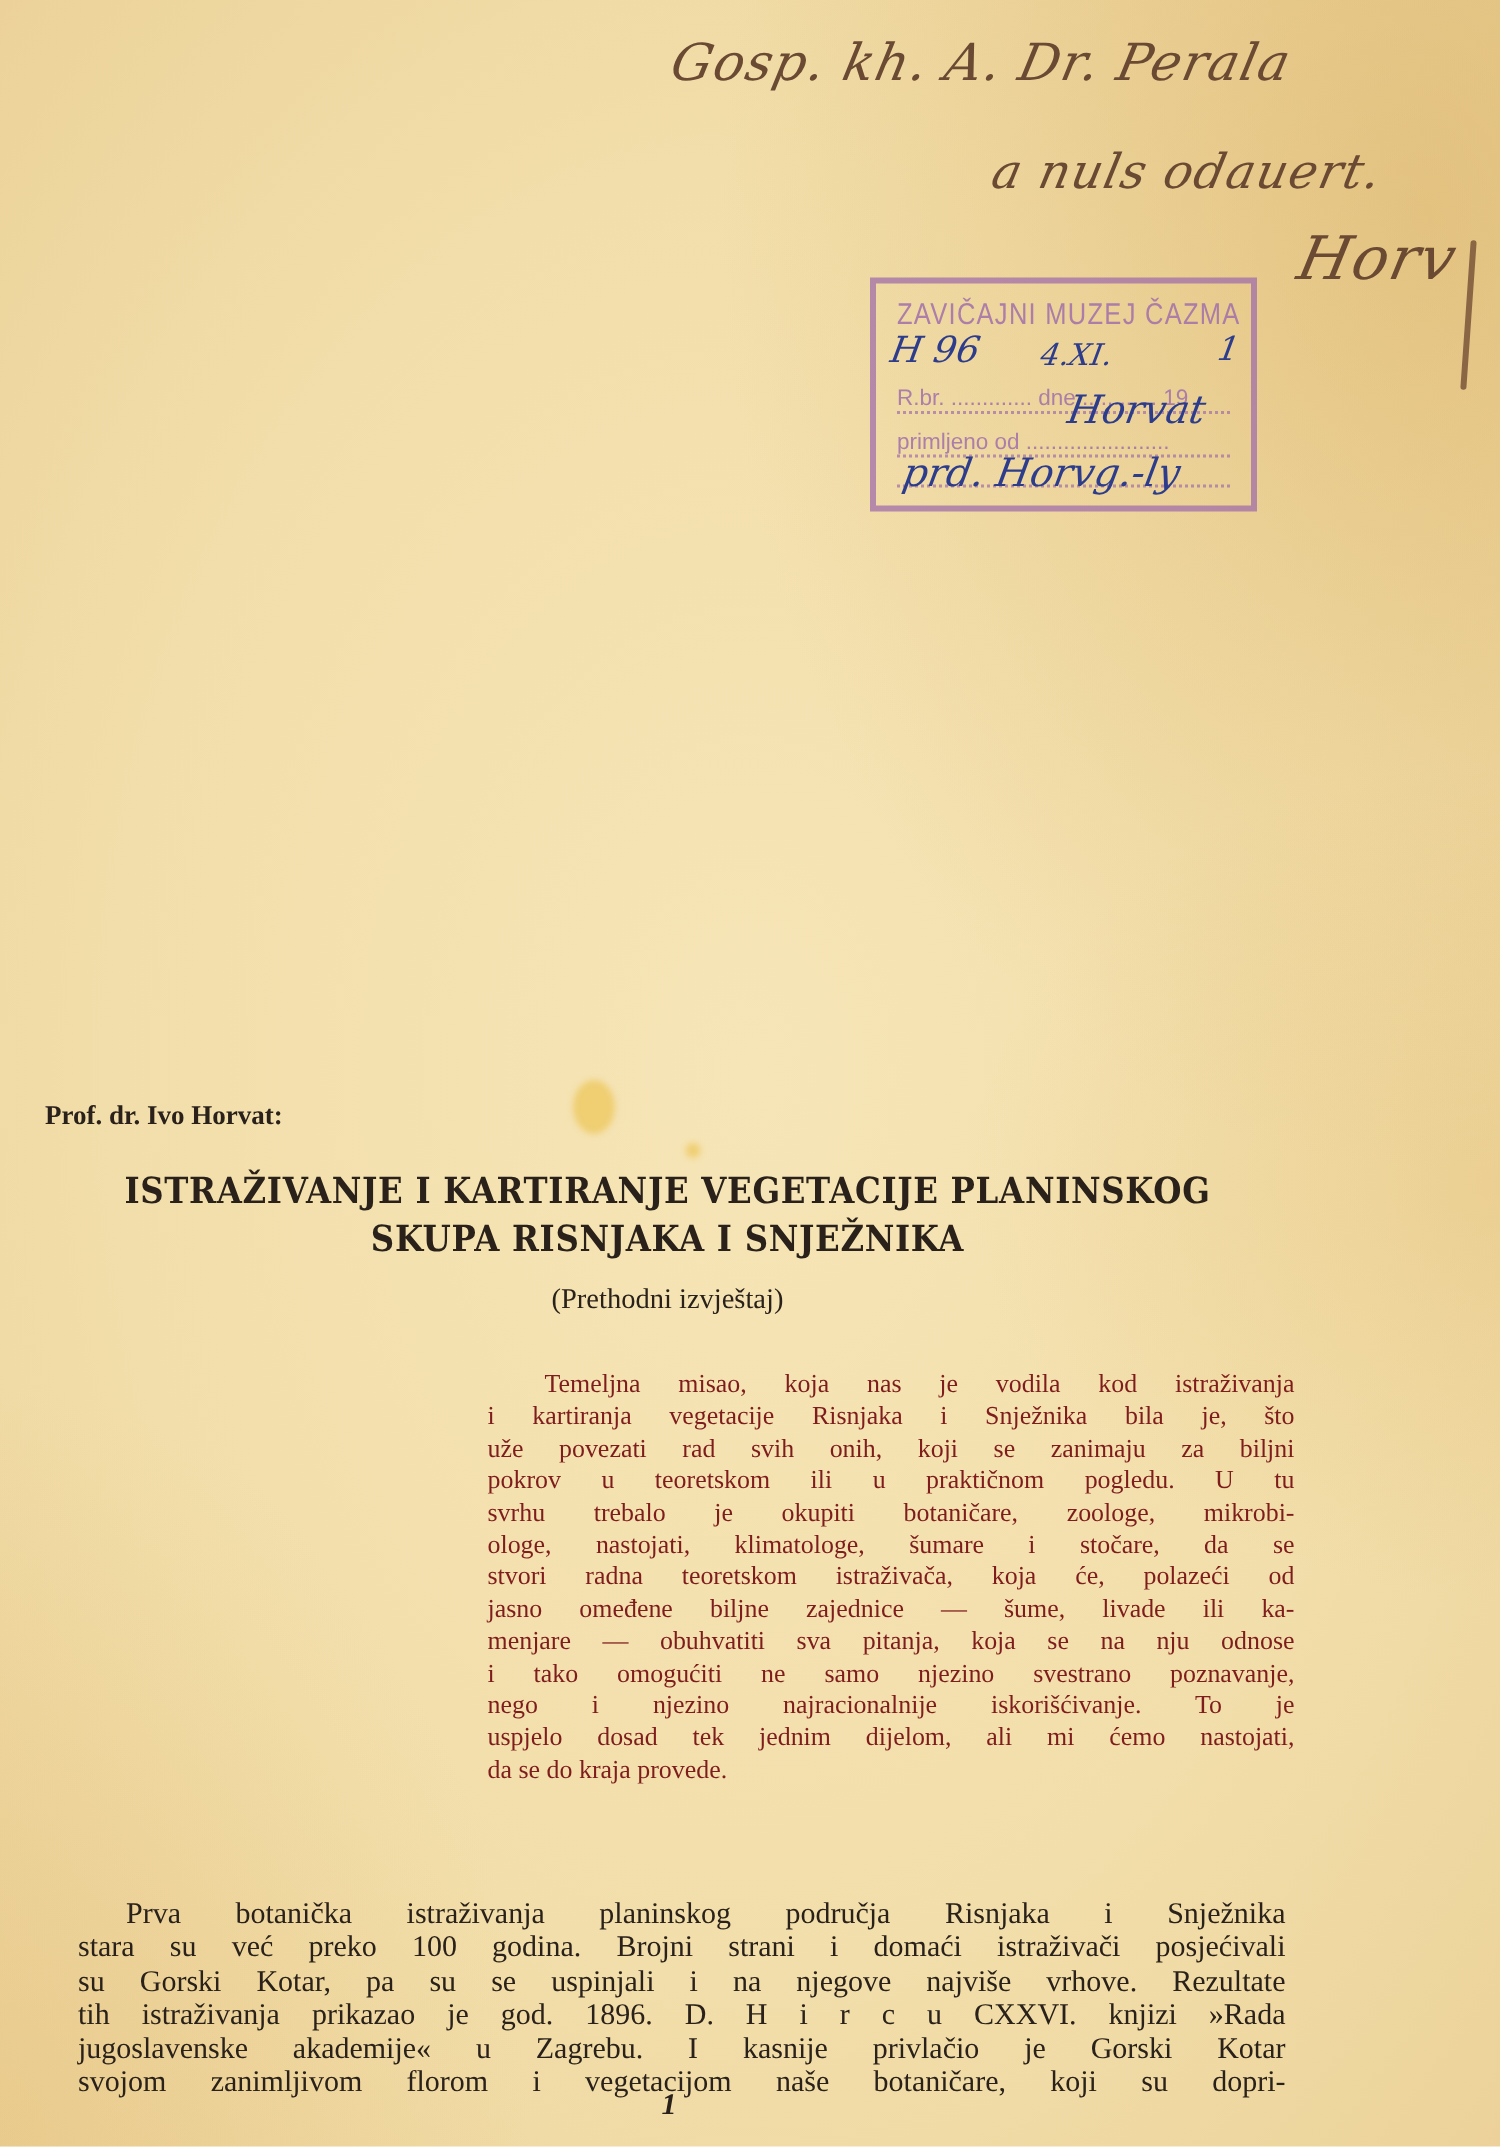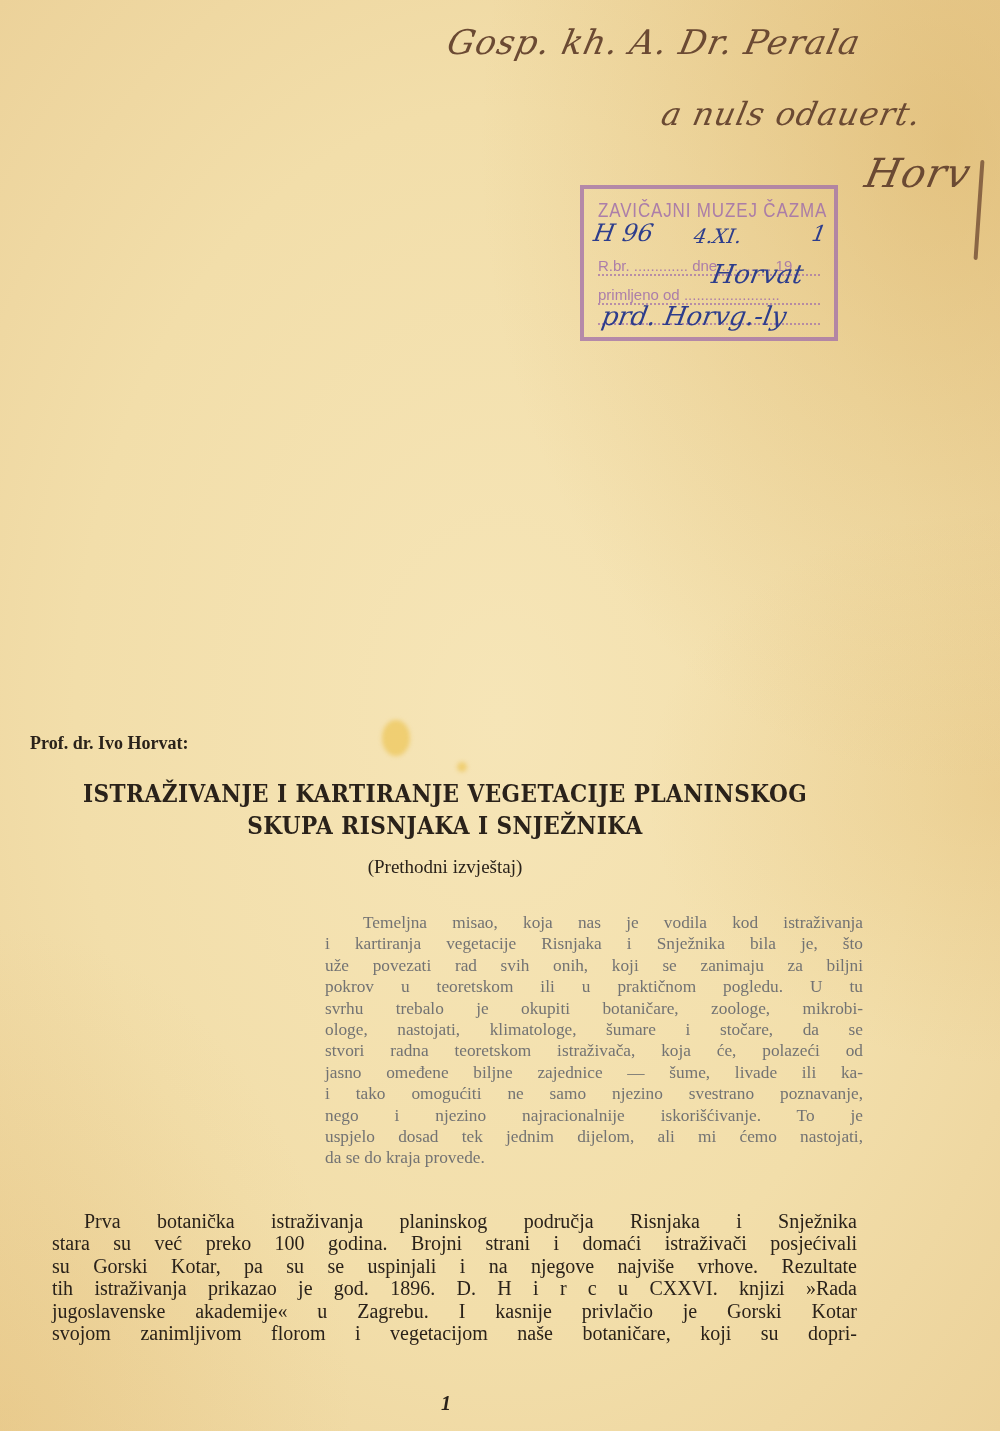--- a/index.html
+++ b/index.html
@@ -100,29 +100,29 @@
       text-align: center;
       font-size: 19px; font-weight: normal;
     }
 
     
     .abstract {
       position: absolute; left: 325px; top: 912px; width: 538px;
       font-size: 17.3px;
       line-height: 21.4px;
       text-align: justify;
-      color: #737373;
+      color: #7f1d1d;
     }
     .abstract .line { display: block; text-align: justify; text-align-last: justify; white-space: nowrap; }
     .abstract .line.first { padding-left: 38px; }
     .abstract .line.last { text-align-last: left; }
 
     
     .body-text {
-      position: absolute; left: 52px; top: 1210px; width: 805px;
+      position: absolute; left: 52px; top: 1265px; width: 805px;
       font-size: 20px;
       line-height: 22.4px;
       color: #2a221a;
     }
     .body-text .line { display: block; text-align: justify; text-align-last: justify; white-space: nowrap; }
     .body-text .line.first { padding-left: 32px; }
 
     .page-number {
       position: absolute; left: 441px; top: 1392px;
       font-size: 20px; font-weight: bold; font-style: italic;
@@ -169,20 +169,21 @@
 
   <div class="abstract">
     <span class="line first">Temeljna misao, koja nas je vodila kod istraživanja</span>
     <span class="line">i kartiranja vegetacije Risnjaka i Snježnika bila je, što</span>
     <span class="line">uže povezati rad svih onih, koji se zanimaju za biljni</span>
     <span class="line">pokrov u teoretskom ili u praktičnom pogledu. U tu</span>
     <span class="line">svrhu trebalo je okupiti botaničare, zoologe, mikrobi-</span>
     <span class="line">ologe, nastojati, klimatologe, šumare i stočare, da se</span>
     <span class="line">stvori radna teoretskom istraživača, koja će, polazeći od</span>
     <span class="line">jasno omeđene biljne zajednice — šume, livade ili ka-</span>
+    <span class="line">menjare — obuhvatiti sva pitanja, koja se na nju odnose</span>
     <span class="line">i tako omogućiti ne samo njezino svestrano poznavanje,</span>
     <span class="line">nego i njezino najracionalnije iskorišćivanje. To je</span>
     <span class="line">uspjelo dosad tek jednim dijelom, ali mi ćemo nastojati,</span>
     <span class="line last">da se do kraja provede.</span>
   </div>
 
   <div class="body-text">
     <span class="line first">Prva botanička istraživanja planinskog područja Risnjaka i Snježnika</span>
     <span class="line">stara su već preko 100 godina. Brojni strani i domaći istraživači posjećivali</span>
     <span class="line">su Gorski Kotar, pa su se uspinjali i na njegove najviše vrhove. Rezultate</span>

